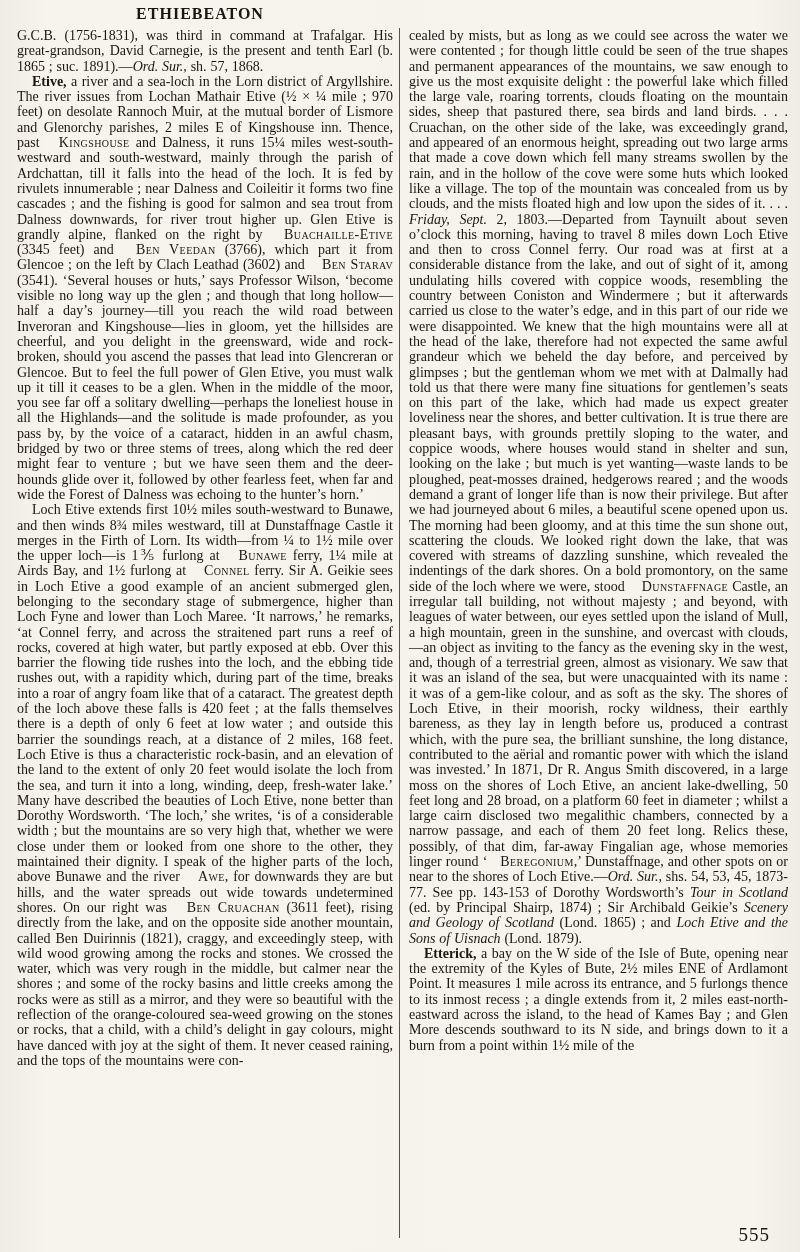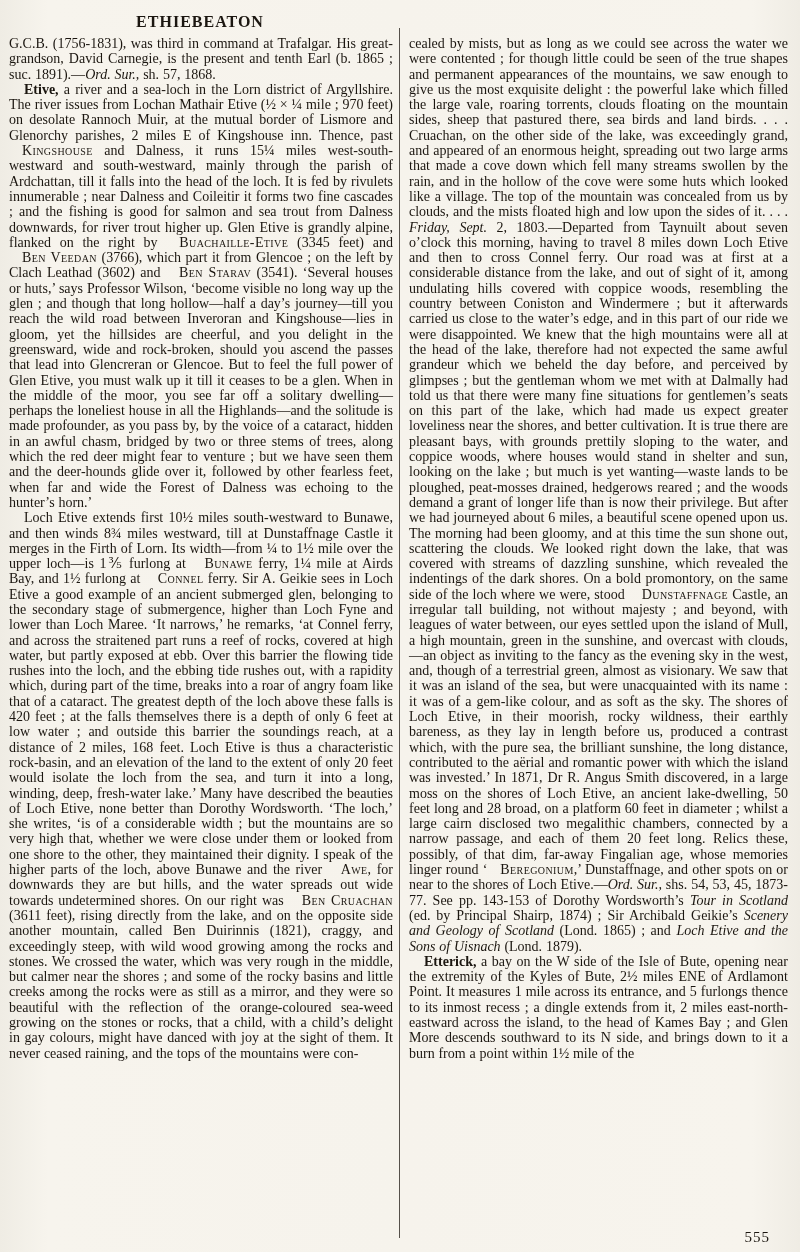--- a/index.html
+++ b/index.html
@@ -9,39 +9,39 @@
     height: 1252px;
     margin: 0 auto;
     background: linear-gradient(90deg, #efece4 0%, #f7f4ed 6%, #f6f3ec 50%, #f7f4ed 94%, #efece4 100%);
     color: #1b1610;
     font-family: "Liberation Serif", "DejaVu Serif", serif;
     overflow: hidden;
     box-sizing: border-box;
   }
   .header-row {
     display: flex;
-    padding-top: 12px;
+    padding-top: 4px;
   }
   .col-header {
     width: 400px;
     text-align: center;
     font-weight: bold;
     font-size: 16px;
     letter-spacing: 1px;
     line-height: 20px;
   }
   .columns {
     display: flex;
     margin-top: 4px;
   }
   .column {
     width: 400px;
     box-sizing: border-box;
   }
-  .column.left  { padding: 0 7px 0 9px; }
+  .column.left  { padding: 0 7px 0 17px; }
   .column.right { padding: 0 12px 0 9px; }
   .column-divider {
     position: absolute;
     left: 399px;
     top: 28px;
     bottom: 14px;
     width: 1px;
     background: #55504a;
   }
   .para {
@@ -52,21 +52,21 @@
     word-spacing: 0.3px;
   }
   .para.indent { text-indent: 15px; }
   .seg-b  { font-weight: bold; }
   .seg-i  { font-style: italic; }
   .seg-sc { font-variant: small-caps; letter-spacing: 0.4px; margin-left: 13px; }
   .page-number {
     position: absolute;
     right: 30px;
     bottom: 6px;
-    font-size: 15px;
+    font-size: 19px;
     letter-spacing: 1px;
   }
 </style>
 </head>
 <body>
 
 <div class="page">
 
   <div class="header-row">
     <div class="col-header">ETHIEBEATON</div>

